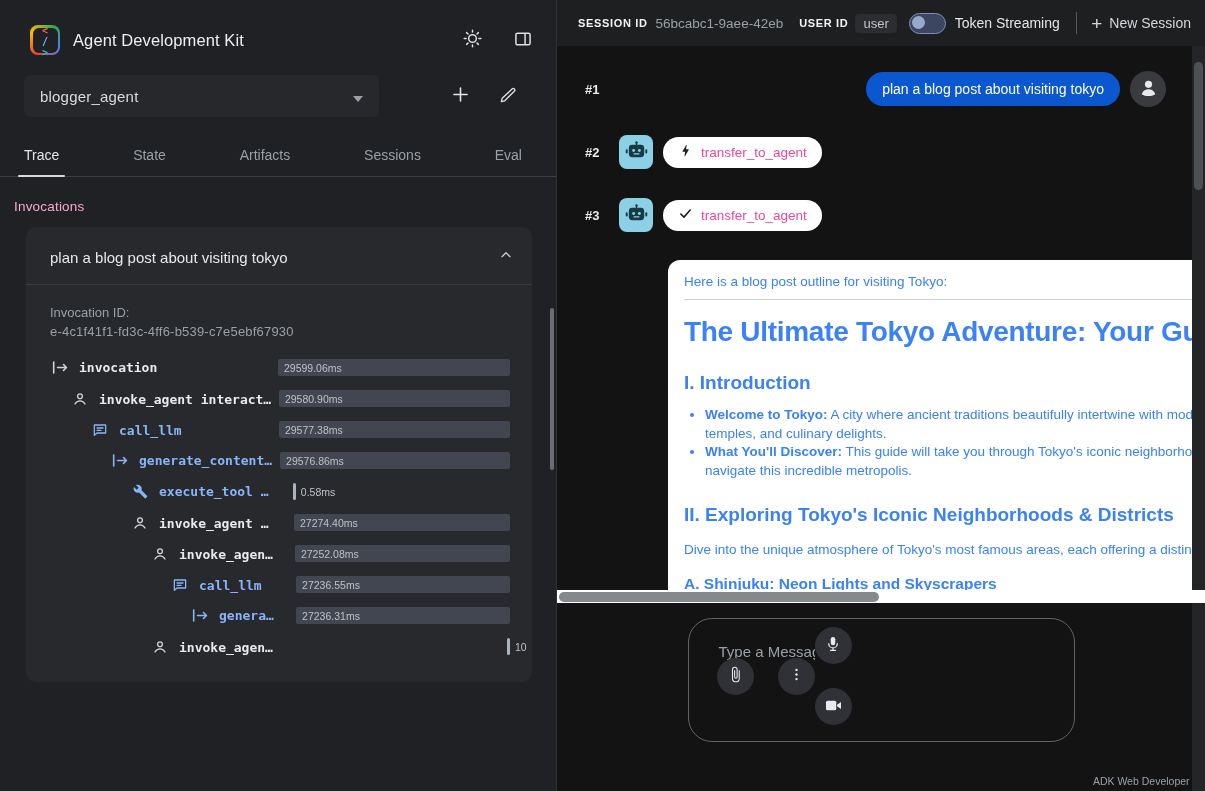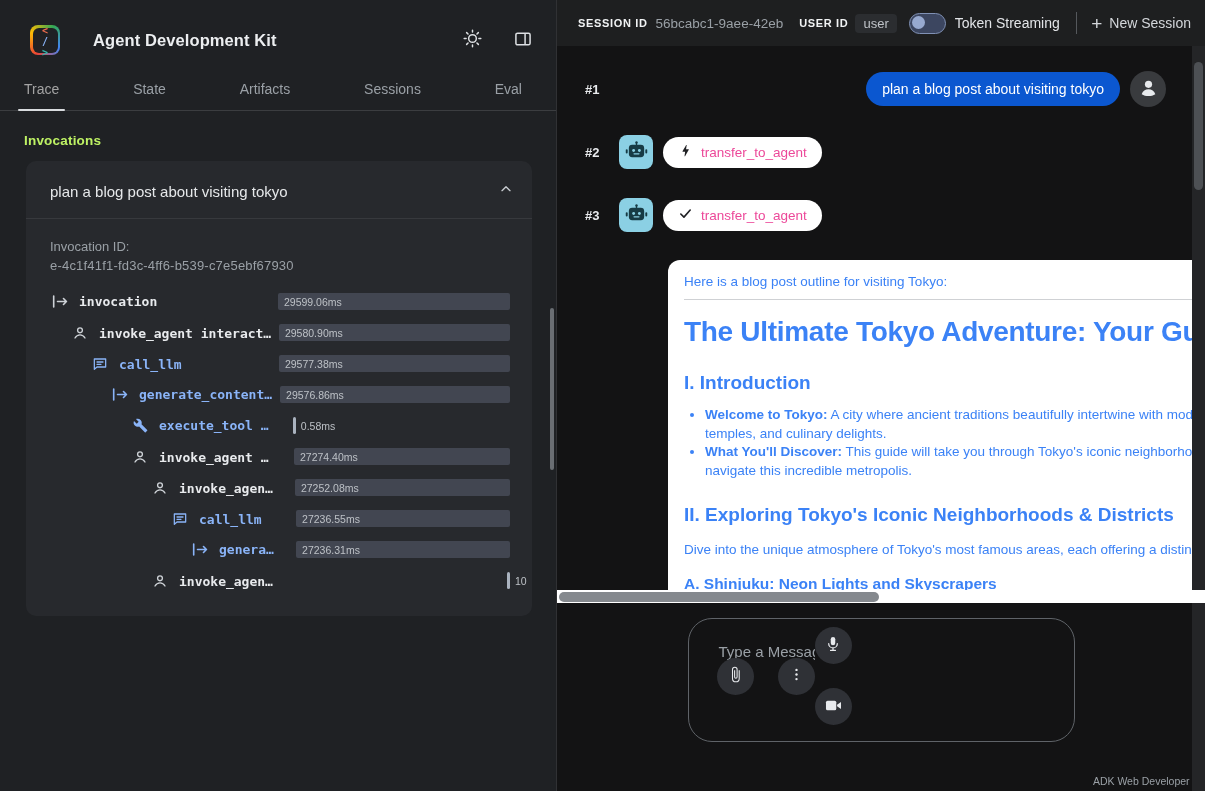--- a/index.html
+++ b/index.html
@@ -8,38 +8,38 @@
   .app { width:1205px; height:791px; display:flex; overflow:hidden; position:relative; background:#131314; }
 
   
   .left { width:557px; flex:none; background:#1f2124; position:relative; overflow:hidden; border-right:1px solid #303134; }
   .lp-header { display:flex; align-items:center; gap:13px; padding:25px 18px 12px 30px; }
   .logo { width:30px; height:30px; border-radius:8px; position:relative; flex:none;
           background:conic-gradient(from 210deg,#ea4335,#fbbc04,#34a853,#4285f4,#ea4335); display:grid; place-items:center; }
   .logo::before { content:""; position:absolute; inset:2.5px; background:#1f2124; border-radius:6px; }
   .logo span { position:relative; z-index:1; font-family:"DejaVu Sans Mono",monospace; font-size:10px; font-weight:bold; }
   .logo .lt { color:#ef6c4d; } .logo .sl { color:#8ab4f8; } .logo .gt { color:#35b5ac; }
-  .app-title { flex:1; font-size:16.5px; font-weight:700; color:#eceef0; letter-spacing:.1px;margin-left:20px; }
+  .app-title { flex:1; font-size:16.5px; font-weight:400; color:#eceef0; letter-spacing:.1px; }
   .icon-btn { background:none; border:none; cursor:pointer; width:30px; height:30px; display:grid; place-items:center; padding:0; }
   .lp-header .icon-btn + .icon-btn { margin-left:8px; }
 
   .agent-row { display:flex; align-items:center; padding:8px 18px 16px 24px; }
   .agent-select { width:355px; height:42px; background:#26282c; border-radius:6px; display:flex; align-items:center;
                   padding:0 16px; color:#d8dade; font-size:15px; letter-spacing:.2px; cursor:pointer; }
   .agent-select .caret { margin-left:auto; }
   .agent-row .plus-btn { margin-left:66px; }
   .agent-row .pencil-btn { margin-left:18px; }
 
   .tabs { display:flex; justify-content:space-between; padding:0 34px 0 24px; border-bottom:1px solid #3b3d40; height:44px; }
   .tab { display:flex; align-items:center; font-size:14px; color:#9aa0a6; position:relative; cursor:pointer; font-weight:500; }
-  .tab.active { color:#a3a3a3; }
+  .tab.active { color:#e5e5e5; }
   .tab.active::after { content:""; position:absolute; left:-6px; right:-6px; bottom:-1px; height:2.5px; background:#d8dbde; border-radius:2px; }
 
   .lp-body { padding-top:22px; }
-  .inv-label { padding-left:24px; color:#bef264; font-size:13.5px; font-weight:700; letter-spacing:.2px; }
+  .inv-label { padding-left:14px; color:#f9a8d4; font-size:13.5px; font-weight:400; letter-spacing:.2px; }
   .inv-card { margin:13px 24px 0 26px; background:#27292d; border-radius:10px; overflow:visible; }
   .inv-card .card-head { display:flex; align-items:center; justify-content:space-between; padding:20px 18px 17px 24px; border-bottom:1px solid #37393d; }
   .inv-title { font-size:15px; color:#e6e8ea; font-weight:400; }
   .inv-meta { padding:20px 24px 0; }
   .id-label { color:#9aa0a6; font-size:13px; }
   .id-value { color:#9aa0a6; font-size:13px; margin-top:4px; letter-spacing:.2px; }
   .trace { padding:13px 22px 20px 24px; }
   .trow { display:flex; align-items:center; height:31px; }
   .trow-left { flex:1; display:flex; align-items:flex-end; gap:9px; min-width:0; overflow:hidden; white-space:nowrap; }
   .trow .t-icon { flex:none; width:20px; display:grid; place-items:center; }
@@ -122,20 +122,38 @@
             </svg></span>
       </button>
       <button class="icon-btn">
         <span><svg width="20" height="20" viewBox="0 0 24 24">
               <rect x="3.5" y="5" width="17" height="14" rx="2" fill="none" stroke="#dde0e3" stroke-width="1.8"></rect>
               <line x1="14.5" y1="5" x2="14.5" y2="19" stroke="#dde0e3" stroke-width="1.8"></line>
             </svg></span>
       </button>
     </header>
 
+    <div class="agent-row">
+      <div class="agent-select">
+        <span>blogger_agent</span>
+        <span class="caret"><svg width="10" height="6" viewBox="0 0 10 6">
+              <path d="M0 0h10L5 6z" fill="#9aa0a6"></path>
+            </svg></span>
+      </div>
+      <button class="icon-btn plus-btn">
+        <span><svg width="21" height="21" viewBox="0 0 24 24" fill="none" stroke="#e3e5e8" stroke-width="1.8" stroke-linecap="round">
+              <path d="M12 4.5v15M4.5 12h15"></path>
+            </svg></span>
+      </button>
+      <button class="icon-btn pencil-btn">
+        <span><svg width="19" height="19" viewBox="0 0 24 24" fill="none" stroke="#dde0e3" stroke-width="1.7" stroke-linejoin="round">
+              <path d="M4 16.8 3 21l4.2-1L19.6 7.6a2 2 0 0 0-2.8-2.8z"></path>
+            </svg></span>
+      </button>
+    </div>
 
     <nav class="tabs">
         <div class="tab active">Trace</div>
         <div class="tab">State</div>
         <div class="tab">Artifacts</div>
         <div class="tab">Sessions</div>
         <div class="tab">Eval</div>
       </nav>
 
     <div class="lp-body">

